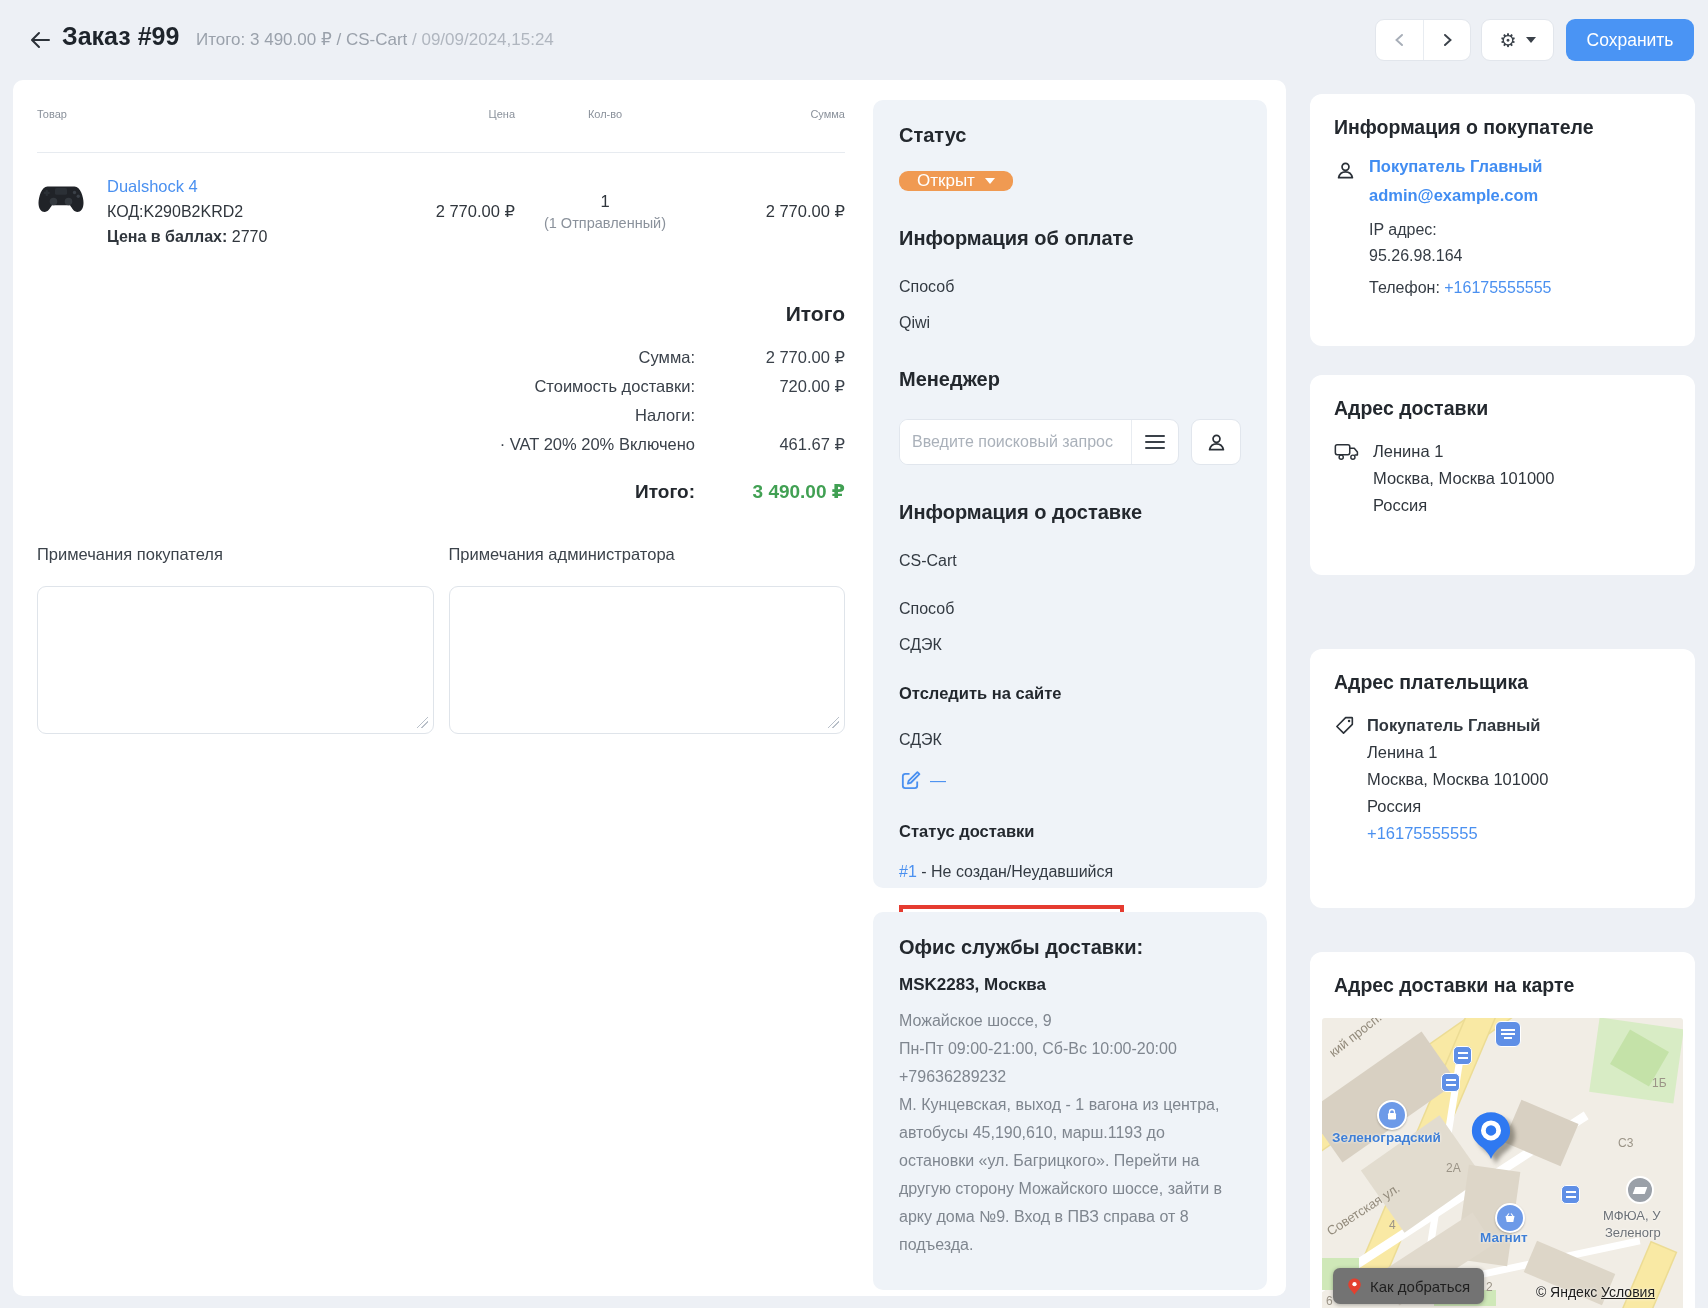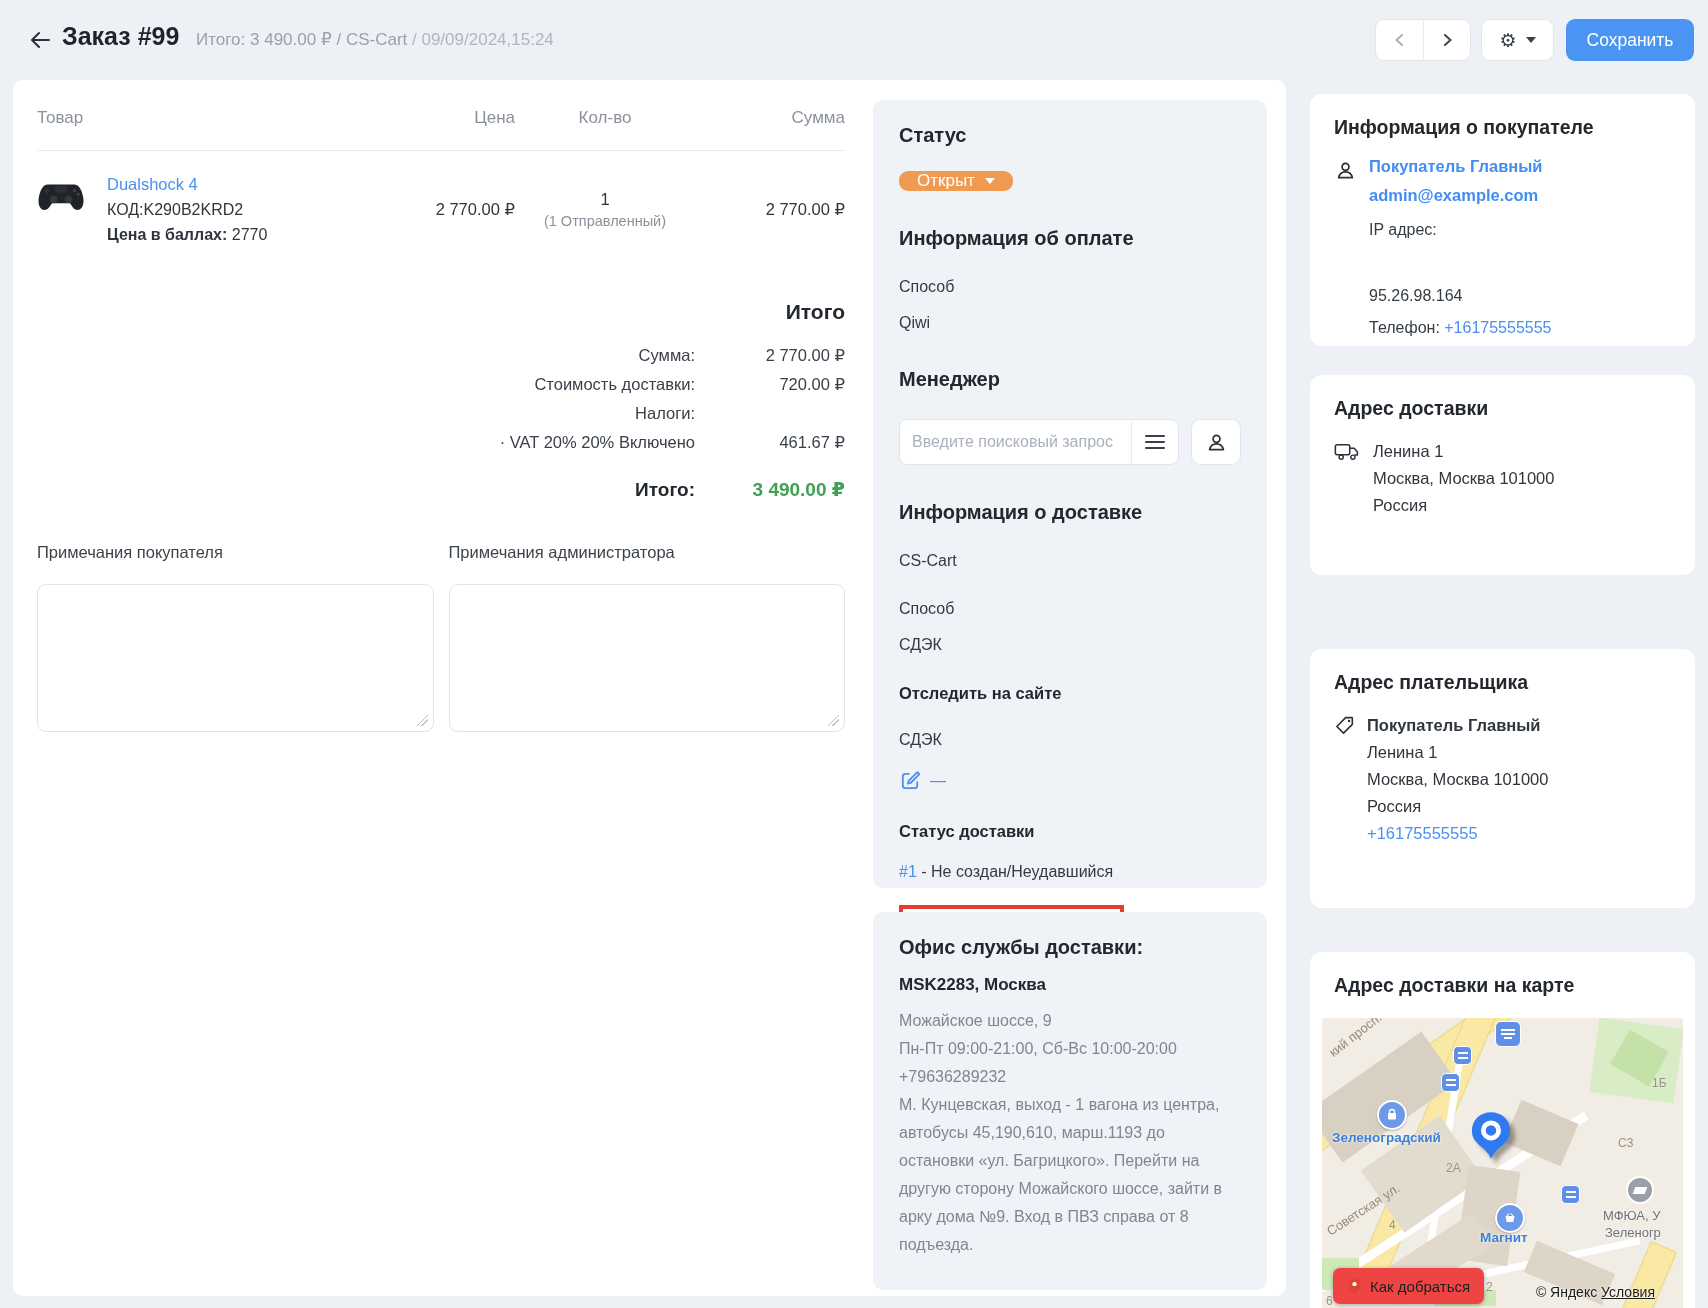--- a/index.html
+++ b/index.html
@@ -18,21 +18,21 @@
   .nav-cell + .nav-cell { border-left:1px solid #e8ecf1; }
   .gear-btn { left:1481px; width:73px; background:#fff; border:1px solid #e2e6ec; border-radius:9px; justify-content:center; gap:9px; cursor:pointer; }
   .gear-glyph { font-size:19px; color:#3a4149; line-height:1; }
   .caret { width:0; height:0; border-left:5px solid transparent; border-right:5px solid transparent; border-top:6px solid #3a4149; }
   .save-btn { left:1566px; width:128px; background:#4a94f4; border-radius:9px; justify-content:center; color:#fff; font-size:17.5px; cursor:pointer; }
 
   
   .main-card { position:absolute; left:13px; top:80px; width:1273px; height:1216px; background:#fff; border-radius:10px; }
   .left-col { position:absolute; left:24px; top:0; width:808px; }
 
-  .thead { display:flex; padding:28px 0 22px 0; font-size:17px; color:#8a919b; border-bottom:1px solid #e7ebf0; }
+  .thead { display:flex; padding:28px 0 32px 0; font-size:11px; color:#8a919b; border-bottom:1px solid #e7ebf0; }
   .col-name { flex:1; }
   .col-price { width:120px; text-align:right; }
   .col-qty { width:180px; text-align:center; }
   .col-sum { width:150px; text-align:right; }
 
   .prow { display:flex; align-items:center; padding:24px 0 22px 0; }
   .pinfo { flex:1; display:flex; gap:22px; align-items:flex-start; }
   .pimg { width:48px; height:40px; display:flex; align-items:center; justify-content:center; }
   .pname { font-size:16.5px; color:#4a90f0; cursor:pointer; margin-bottom:7px; }
   .pcode { font-size:16px; color:#30363d; margin-bottom:7px; }
@@ -92,41 +92,41 @@
   .office-panel { left:873px; top:912px; width:394px; height:378px; overflow:hidden; }
   .office-name { margin-top:16px; font-size:17px; font-weight:bold; color:#23282e; }
   .office-line { font-size:16px; color:#7f868f; line-height:28px; }
   .office-lines { margin-top:12px; }
 
   
   .rcard { position:absolute; left:1310px; width:385px; background:#fff; border-radius:12px; padding:22px 24px; }
   .rcard .ph { font-size:19.5px; }
   .icon-row { margin-top:18px; display:flex; gap:12px; align-items:flex-start; }
   .blue-bold { font-size:16.5px; font-weight:bold; color:#418df2; cursor:pointer; }
-  .dark-line { font-size:16px; color:#353c44; line-height:26px;margin-top:40px; }
+  .dark-line { font-size:16px; color:#353c44; line-height:26px; }
   .addr-line { font-size:16.5px; color:#30363d; line-height:27px; }
   .phone-link { color:#4a90f0; cursor:pointer; }
 
   
   .map-box { position:absolute; left:12px; top:66px; width:361px; height:294px; background:#f1ede5; overflow:hidden; border-radius:3px; }
   .map-el { position:absolute; }
   .road-y { background:#f9e9a4; box-shadow:0 0 0 1.5px #ecdc94; }
   .road-w { background:#fff; }
   .bld { background:#ddd6c8; }
   .map-lbl { position:absolute; font-size:13.5px; color:#3f7fd6; font-weight:bold; white-space:nowrap; text-shadow:0 0 3px #fff; }
   .map-street { position:absolute; font-size:13px; color:#938b7c; white-space:nowrap; }
   .map-num { position:absolute; font-size:12px; color:#9b9487; }
   .poi-circle { position:absolute; width:30px; height:30px; border-radius:50%; background:#6d9ae8; border:2px solid #fff; display:flex; align-items:center; justify-content:center; box-shadow:0 1px 2px rgba(0,0,0,.25); }
   .transit-sq { position:absolute; width:19px; height:19px; border-radius:5px; background:#5f8fe6; border:1.5px solid #fff; display:flex; flex-direction:column; gap:2.5px; align-items:center; justify-content:center; }
   .transit-sq i { display:block; width:10px; height:1.8px; background:#fff; }
   .gray-circle { position:absolute; width:28px; height:28px; border-radius:50%; background:#9aa0a8; border:2px solid #fff; display:flex; align-items:center; justify-content:center; }
   .gray-circle b { width:12px; height:7px; background:#fff; transform:skewX(-20deg); display:block; }
   .poi-lbl-gray { position:absolute; font-size:13px; color:#6d7278; white-space:nowrap; text-shadow:0 0 3px #fff; }
   .map-pin { position:absolute; filter:drop-shadow(5px 5px 2px rgba(90,85,75,.55)); }
-  .route-pill { position:absolute; left:11px; bottom:8px; height:36px; background:#ef4444; border-radius:7px; box-shadow:0 1px 4px rgba(0,0,0,.3); display:flex; align-items:center; gap:8px; padding:16px 14px; cursor:pointer; }
+  .route-pill { position:absolute; left:11px; bottom:8px; height:36px; background:#737373; border-radius:7px; box-shadow:0 1px 4px rgba(0,0,0,.3); display:flex; align-items:center; gap:8px; padding:16px 14px; cursor:pointer; }
   .route-pill span { font-size:15px; color:#1f1f1f; }
   .map-attr { position:absolute; right:28px; bottom:12px; font-size:14px; color:#1d1d1d; text-shadow:0 0 3px #fff; }
   .map-attr .terms { text-decoration:underline; cursor:pointer; }
 </style>
 </head>
 <body>
 
 <div class="header">
   <div class="back-btn">
     <svg width="20" height="18" viewBox="0 0 20 18">

